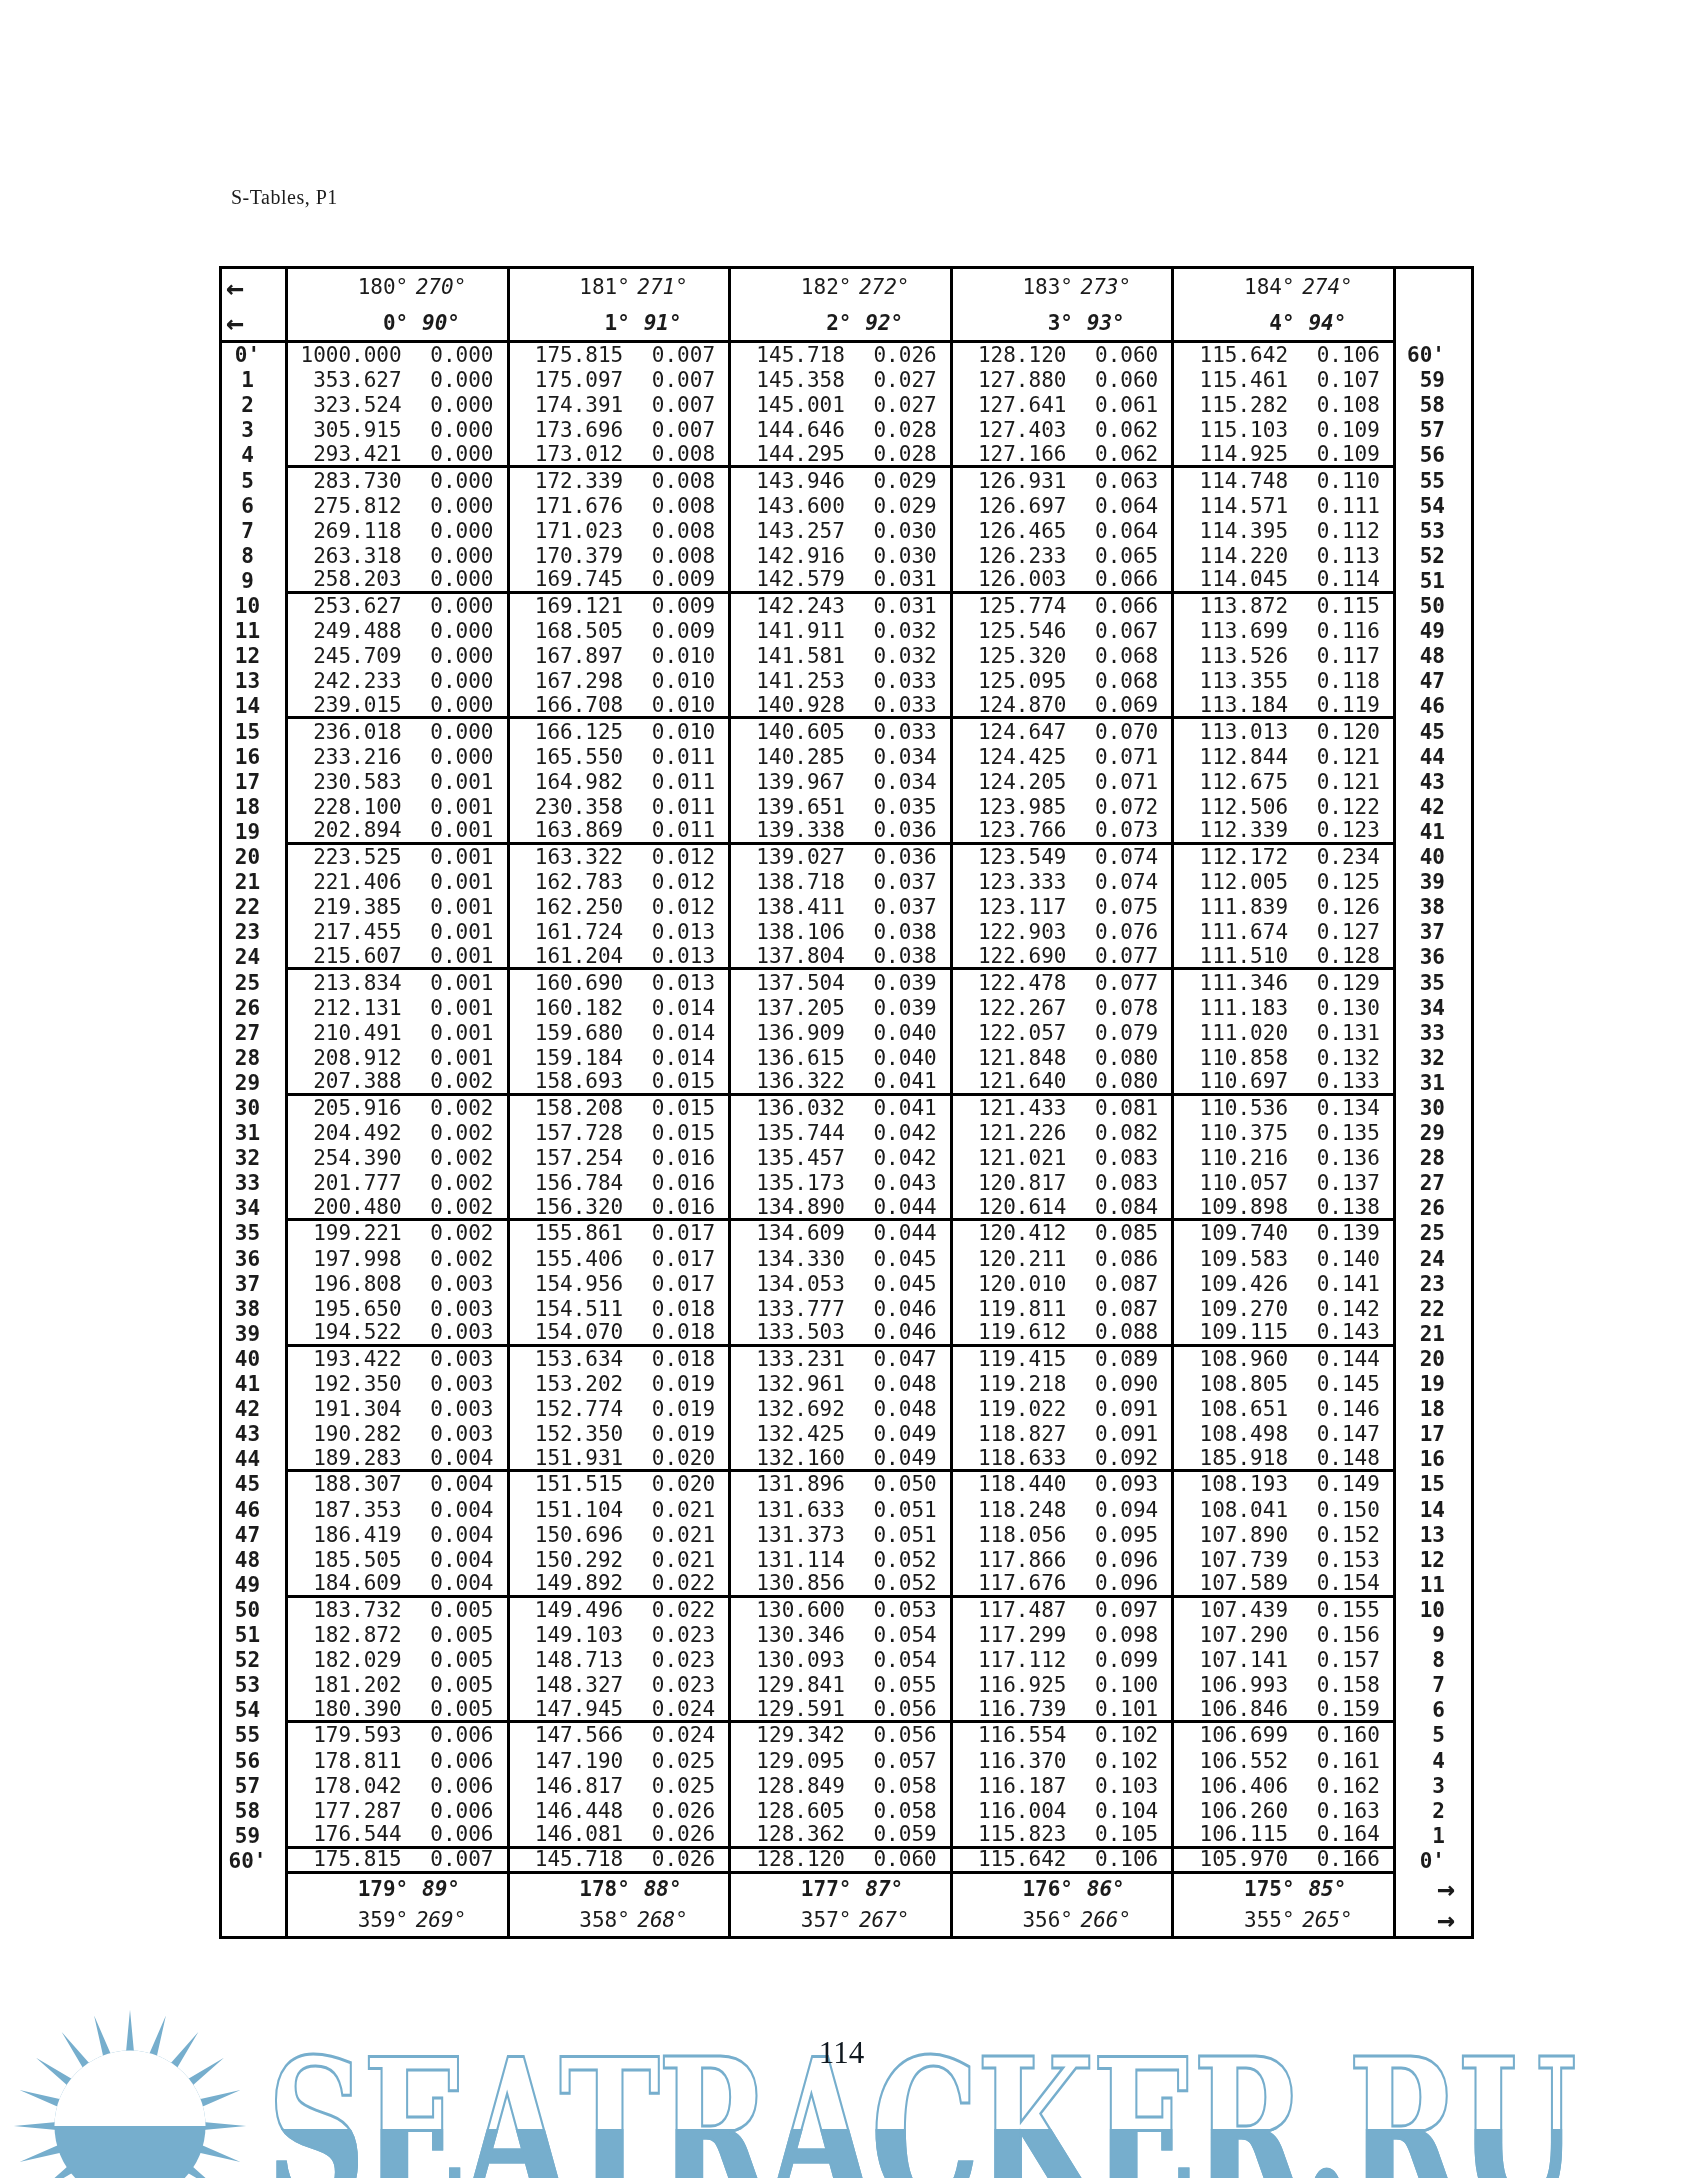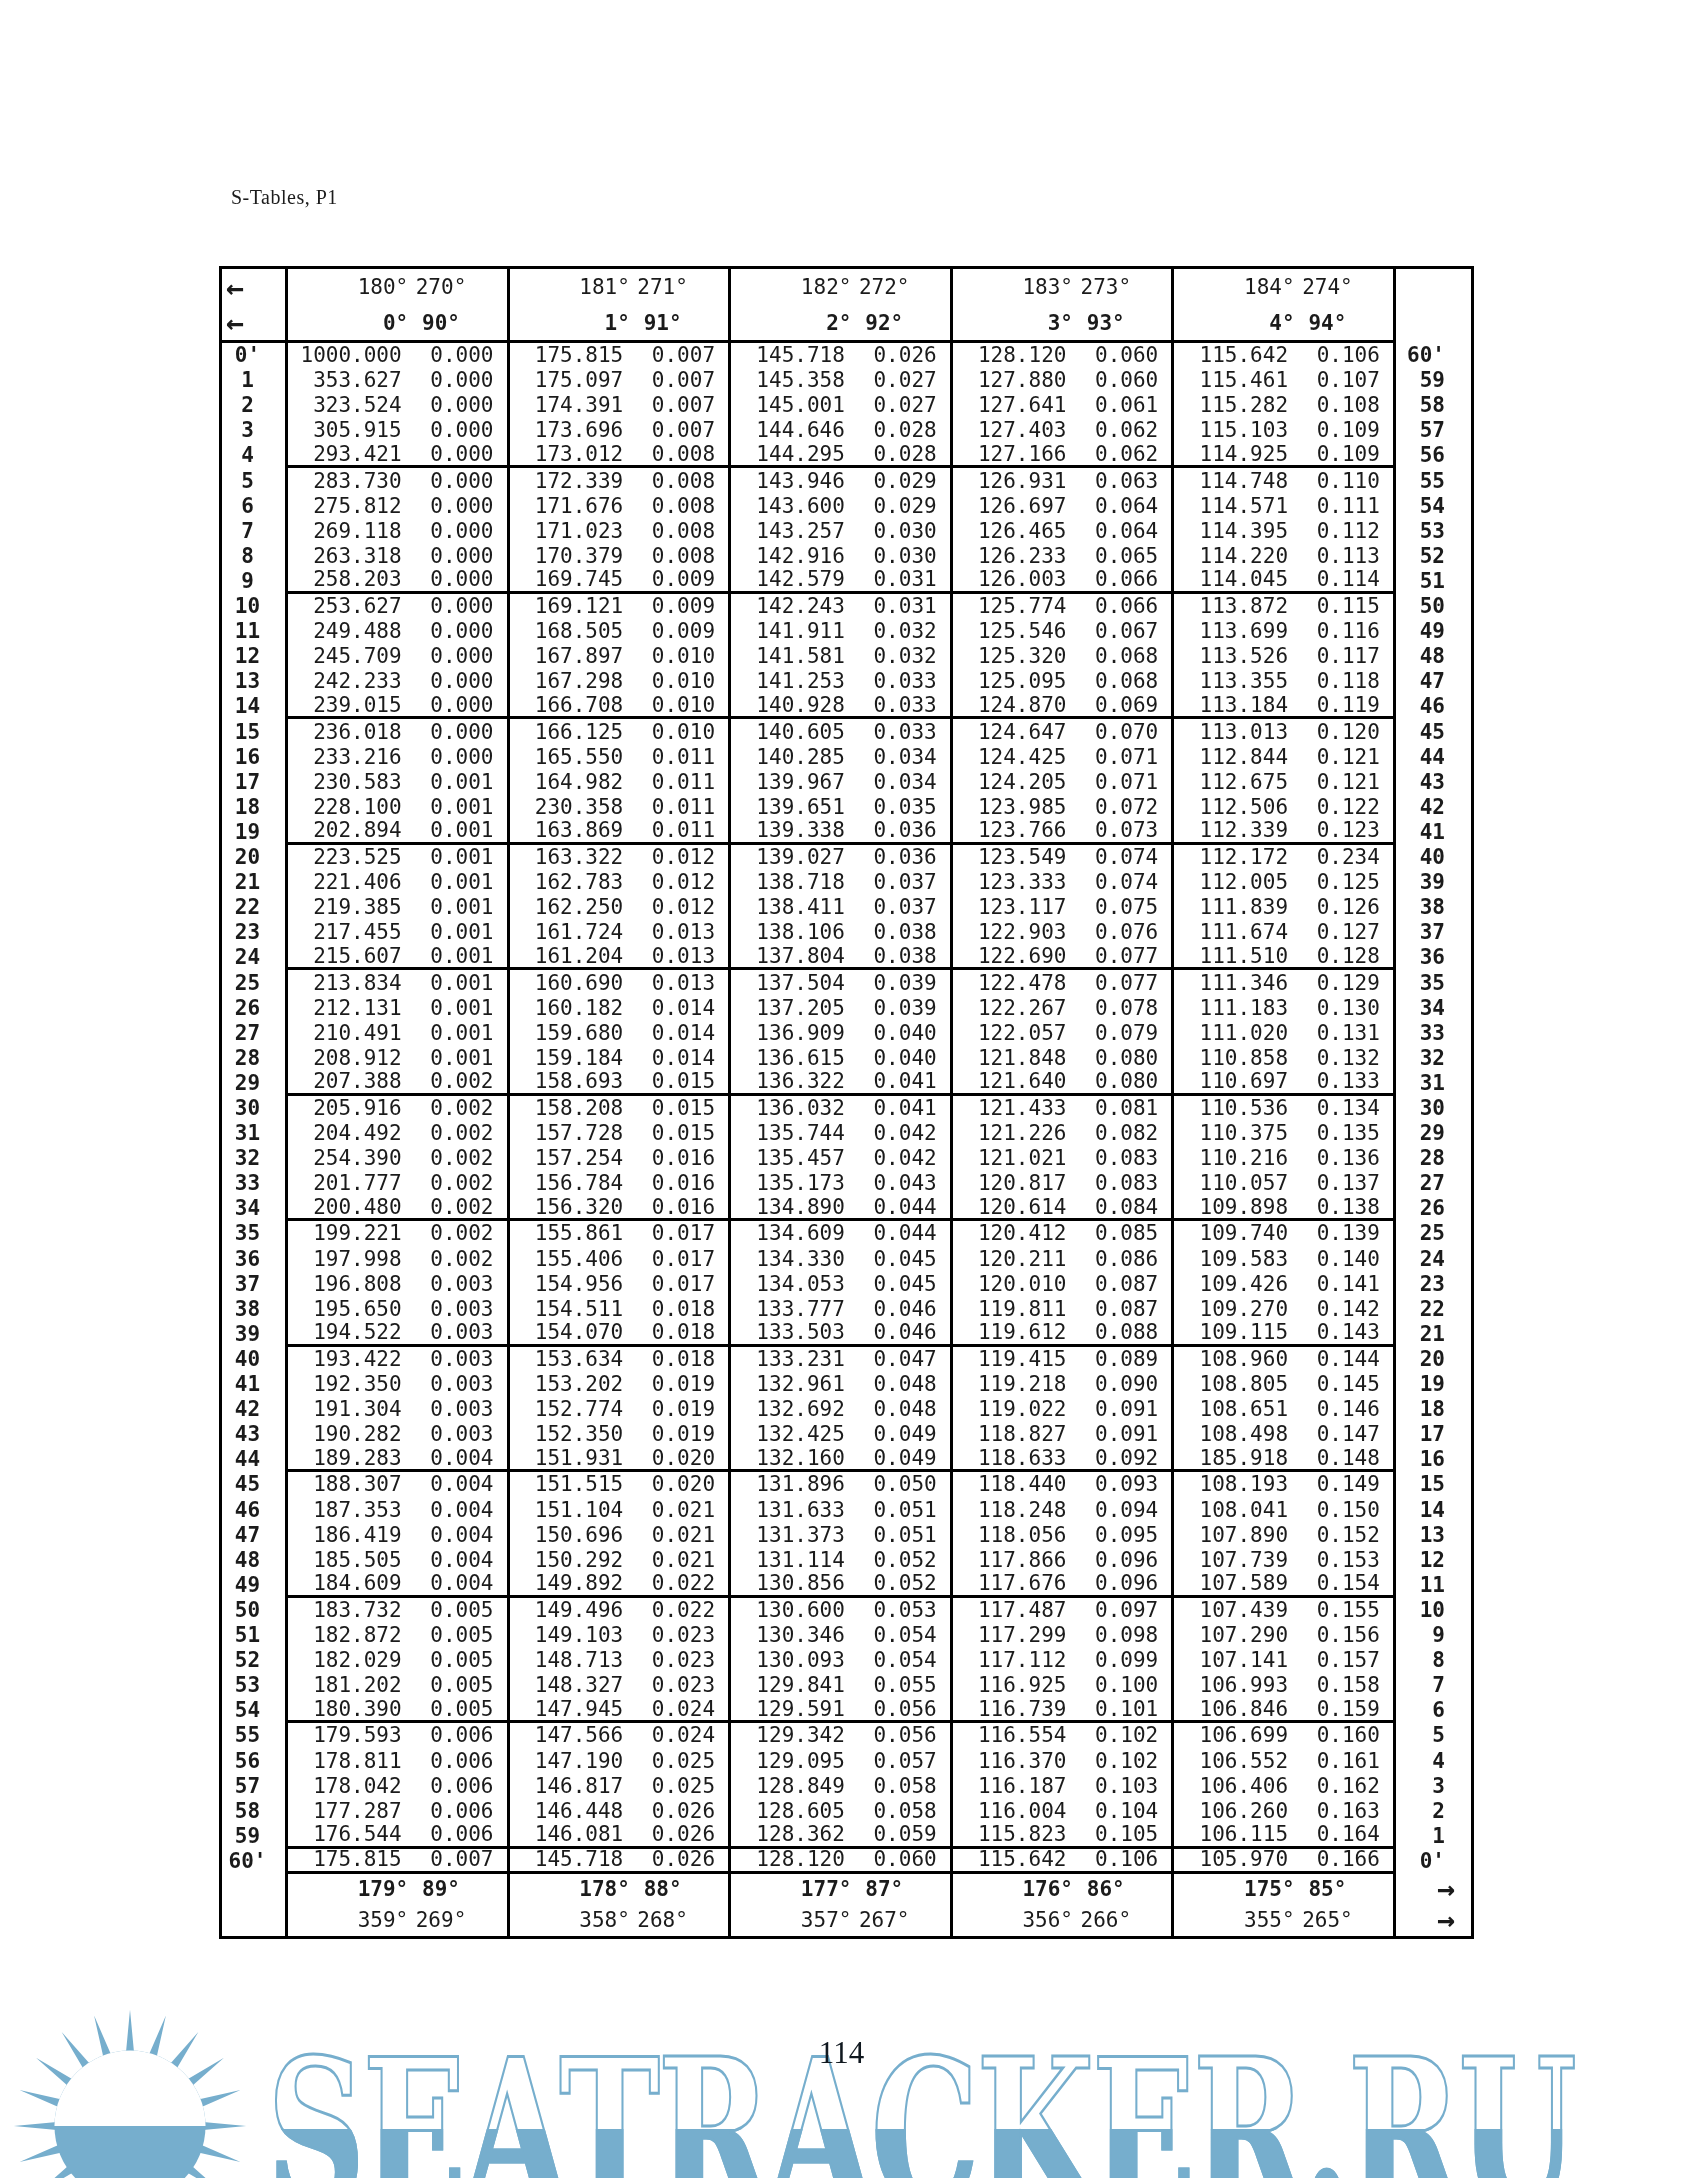--- a/index.html
+++ b/index.html
@@ -29,21 +29,21 @@
   .hb{border-bottom:3px solid #000;}
   .bb{border-bottom:3px solid #000;}
   .bold{font-weight:bold;}
   .mcl{justify-content:center;font-weight:bold;padding-right:12px;}
   .mcr{justify-content:flex-end;font-weight:bold;padding-right:26px;}
   .arrowL{font-weight:bold;font-size:30px;padding-left:4px;}
   .arrowR{justify-content:flex-end;font-weight:bold;font-size:30px;padding-right:16px;}
   .v1{display:inline-block;width:52%;text-align:right;white-space:pre;}
   .v2{display:inline-block;width:42%;margin-right:6%;text-align:right;white-space:pre;}
   .s1{display:inline-block;width:55%;text-align:right;white-space:pre;}
-  .s2{display:inline-block;width:30%;text-align:center;white-space:pre;}
+  .s2{display:inline-block;width:30%;text-align:center;white-space:pre;font-style:italic;}
   .watermark{position:absolute;left:0;top:1994px;width:1683px;height:257px;z-index:1;}
   .sun{position:absolute;left:8px;top:10px;}
   .wm-scale{
     position:absolute;left:267px;top:40px;transform:scaleX(0.67);
     transform-origin:left top;white-space:nowrap;
   }
   .wm-text{
     font-family:"DejaVu Serif","Liberation Serif",serif;
     font-weight:bold;font-size:203px;line-height:198px;letter-spacing:-4px;
     color:transparent;

